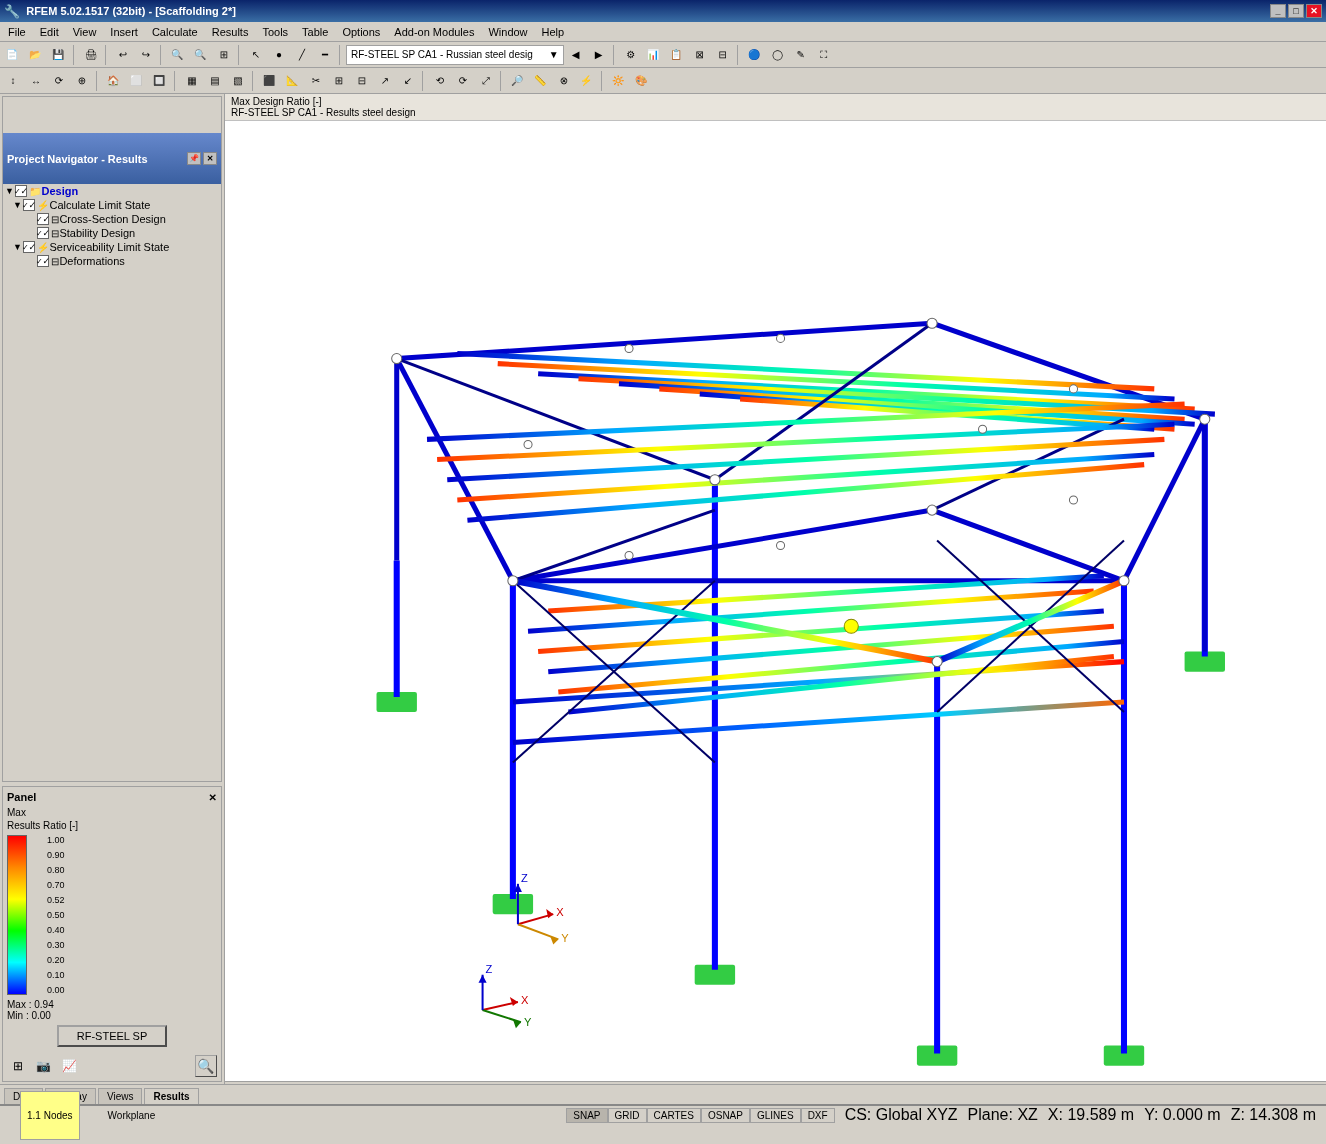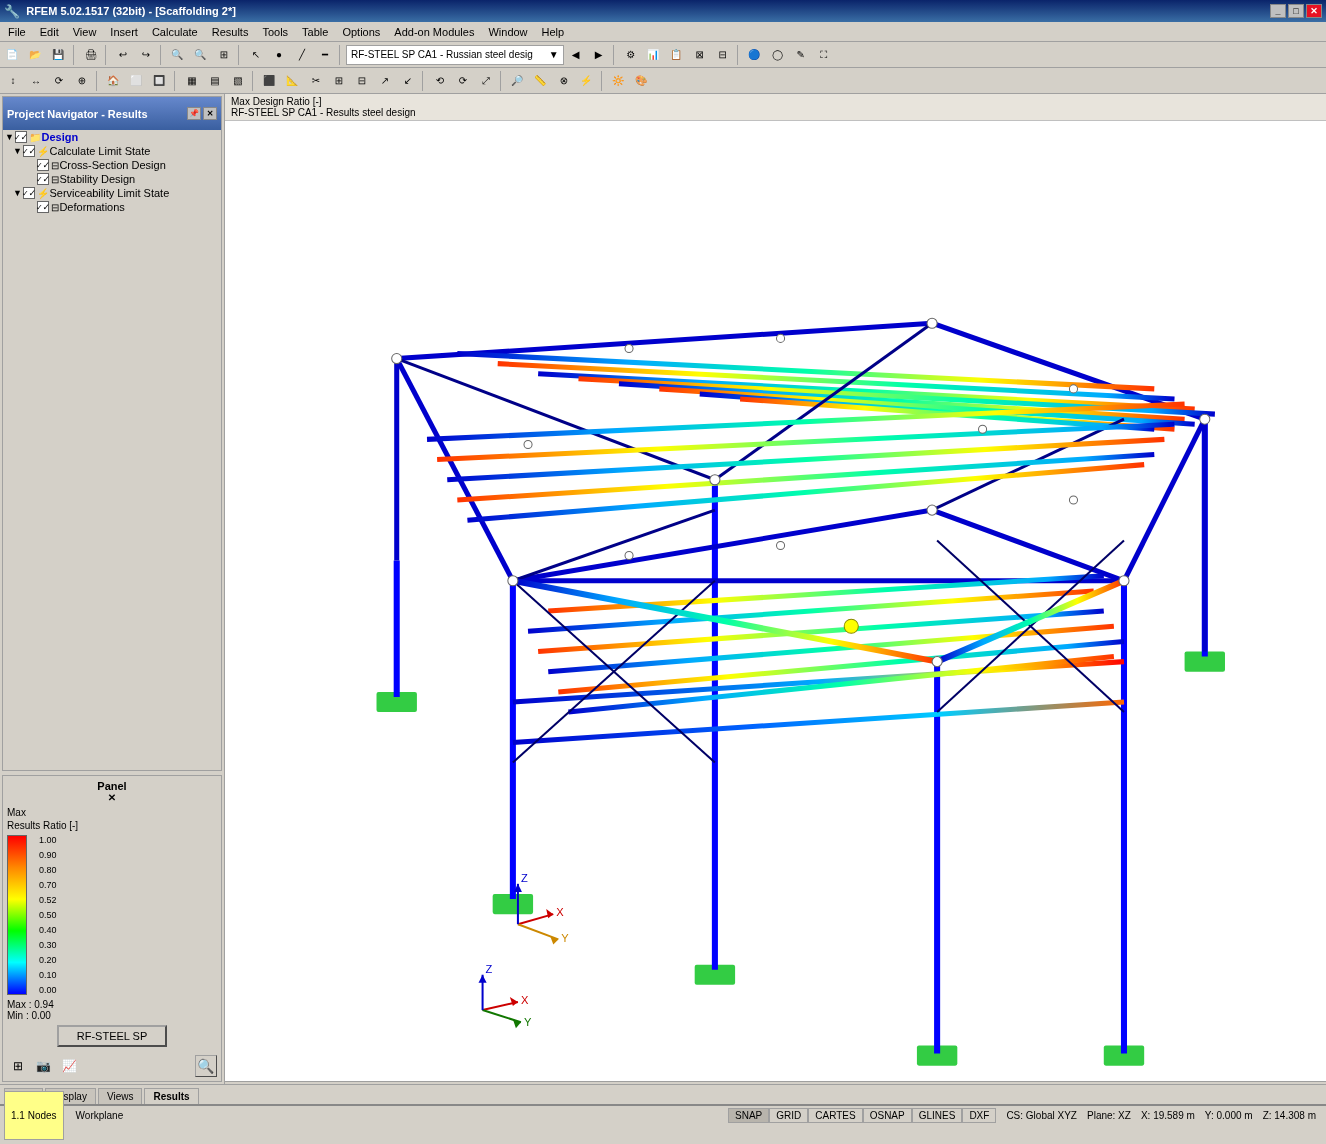--- a/index.html
+++ b/index.html
@@ -85,26 +85,27 @@
 
     #project-navigator {
       background: #d4d0c8;
       border: 1px solid #a0a0a0;
       margin: 2px;
       flex: 1;
     }
     #project-navigator-header {
       background: linear-gradient(to bottom, #6688cc, #3a5fa0);
       color: white;
-      padding: 10px 4px;
+      padding: 19px 4px;
       font-size: 11px;
       font-weight: bold;
       display: flex;
       align-items: center;
       justify-content: space-between;
+      margin-top: 36px;
     }
     #project-navigator-header-btns { display: flex; gap: 2px; }
     .nav-header-btn { width: 14px; height: 13px; background: #c0c0c0; border: 1px solid #888; font-size: 8px; display: flex; align-items: center; justify-content: center; cursor: pointer; color: #000; }
 
     .tree-item { display: flex; align-items: center; padding: 1px 2px; cursor: pointer; white-space: nowrap; }
     .tree-indent-1 { padding-left: 10px; }
     .tree-indent-2 { padding-left: 24px; }
     .checkbox-icon { width: 12px; height: 12px; border: 1px solid #666; background: white; display: inline-flex; align-items: center; justify-content: center; font-size: 8px; margin-right: 2px; flex-shrink: 0; }
     .checkbox-checked::after { content: '✓'; font-size: 9px; color: #000; }
     .expand-icon { font-size: 9px; margin-right: 2px; width: 8px; }
@@ -115,30 +116,29 @@
       margin: 2px;
       padding: 4px;
     }
     #panel-title {
       font-size: 11px;
       font-weight: bold;
       display: flex;
       justify-content: space-between;
       align-items: center;
       margin-bottom: 4px;
-      flex-direction: column;
     }
     .panel-close { cursor: pointer; font-size: 10px; }
     #panel-label { font-size: 10px; margin-bottom: 2px; }
     #panel-sublabel { font-size: 10px; margin-bottom: 4px; }
 
     
     #color-legend {
       display: flex;
-      gap: 12px;
+      gap: 20px;
       margin-bottom: 4px;
     }
     #color-bar {
       width: 20px;
       height: 160px;
       background: linear-gradient(to top, #0000ff, #00ffff, #00ff00, #ffff00, #ff8800, #ff0000);
       border: 1px solid #666;
     }
     #legend-labels {
       display: flex;
@@ -252,21 +252,21 @@
       border: 1px solid #a0a0a0;
       font-size: 10px;
       background: #d4d0c8;
       cursor: pointer;
     }
     .status-pill.active { background: #b8b4ac; }
     #coords-display {
       display: flex;
       gap: 10px;
       padding: 0 10px;
-      font-size: 10px;
+      font-size: 16px;
       text-align: center;
     }
 
     
     .toolbar2 {
       background: #d4d0c8;
       height: 26px;
       display: flex;
       align-items: center;
       padding: 1px 2px;
@@ -663,21 +663,21 @@
 </div>
 
 <div id="bottom-tabs">
   <div class="btab">Data</div>
   <div class="btab">Display</div>
   <div class="btab">Views</div>
   <div class="btab active">Results</div>
 </div>
 
 <div id="statusbar-bottom">
-  <span style="background:#ffff88; padding:18px 6px; border:1px solid #a0a0a0; margin:0 4px;">1.1 Nodes</span>
+  <span style="background:#ffff88; padding:18px 6px; border:1px solid #a0a0a0; margin:0 20px;">1.1 Nodes</span>
   <span style="padding:0 8px;">Workplane</span>
   <div id="status-indicators">
     <div class="status-pill active">SNAP</div>
     <div class="status-pill">GRID</div>
     <div class="status-pill">CARTES</div>
     <div class="status-pill">OSNAP</div>
     <div class="status-pill">GLINES</div>
     <div class="status-pill">DXF</div>
   </div>
   <div id="coords-display">

